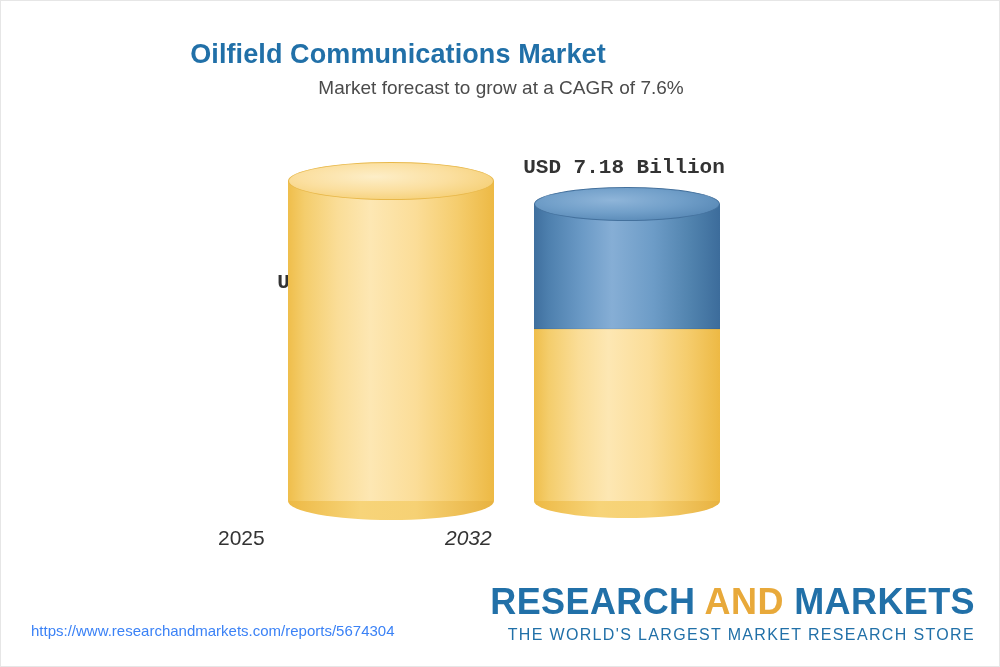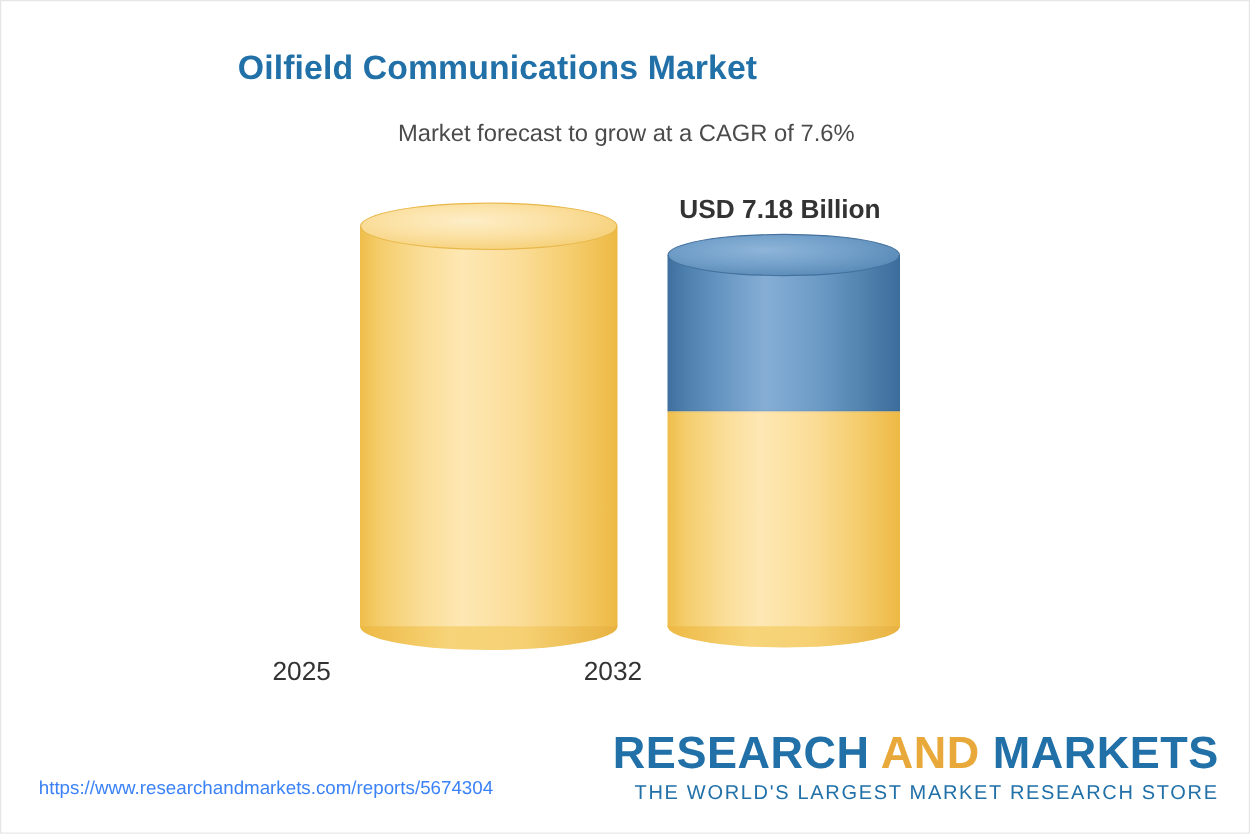--- a/index.html
+++ b/index.html
@@ -25,21 +25,21 @@
     left: 0;
     width: 794px;
     text-align: center;
     font-size: 27px;
     font-weight: bold;
     color: #2170a8;
     letter-spacing: 0.1px;
   }
   #subtitle {
     position: absolute;
-    top: 96px;
+    top: 76px;
     left: 0;
     width: 1000px;
     text-align: center;
     font-size: 19px;
     color: #4b4b4b;
   }
 
   
   #chart {
     position: absolute;
@@ -70,20 +70,21 @@
     width: 100%;
     border-radius: 50% / 50%;
   }
   .value-label {
     position: absolute;
     width: 320px;
     text-align: center;
     font-size: 21px;
     font-weight: bold;
     color: #333333;
+    font-family: Liberation Mono, monospace;
   }
   .cat-label {
     position: absolute;
     width: 320px;
     text-align: left;
     font-size: 21px;
     color: #333333;
   }
   .fill-yellow {
     background: linear-gradient(to right,
@@ -179,21 +180,21 @@
 
       <div class="seg fill-yellow" style="bottom: 0; height: 172px;"></div>
 
       <div class="seg fill-blue" style="bottom: 172px; height: 125px;"></div>
 
       <div class="seam" style="bottom: 171px;"></div>
 
       <div class="cap cap-blue-top" style="top: -17px; height: 34px;"></div>
     </div>
 
-    <div class="cat-label" style="left: 466px; top: 395px;">2032</div>
+    <div class="cat-label" style="left: 444px; top: 395px; font-style: italic;">2032</div>
 
   </div>
 
   <div id="footer-url">https://www.researchandmarkets.com/reports/5674304</div>
 
   <div id="logo">
     <div class="logo-main"><span>RESEARCH </span><span class="and">AND</span><span> MARKETS</span></div>
     <div class="logo-sub">THE WORLD'S LARGEST MARKET RESEARCH STORE</div>
   </div>
 

